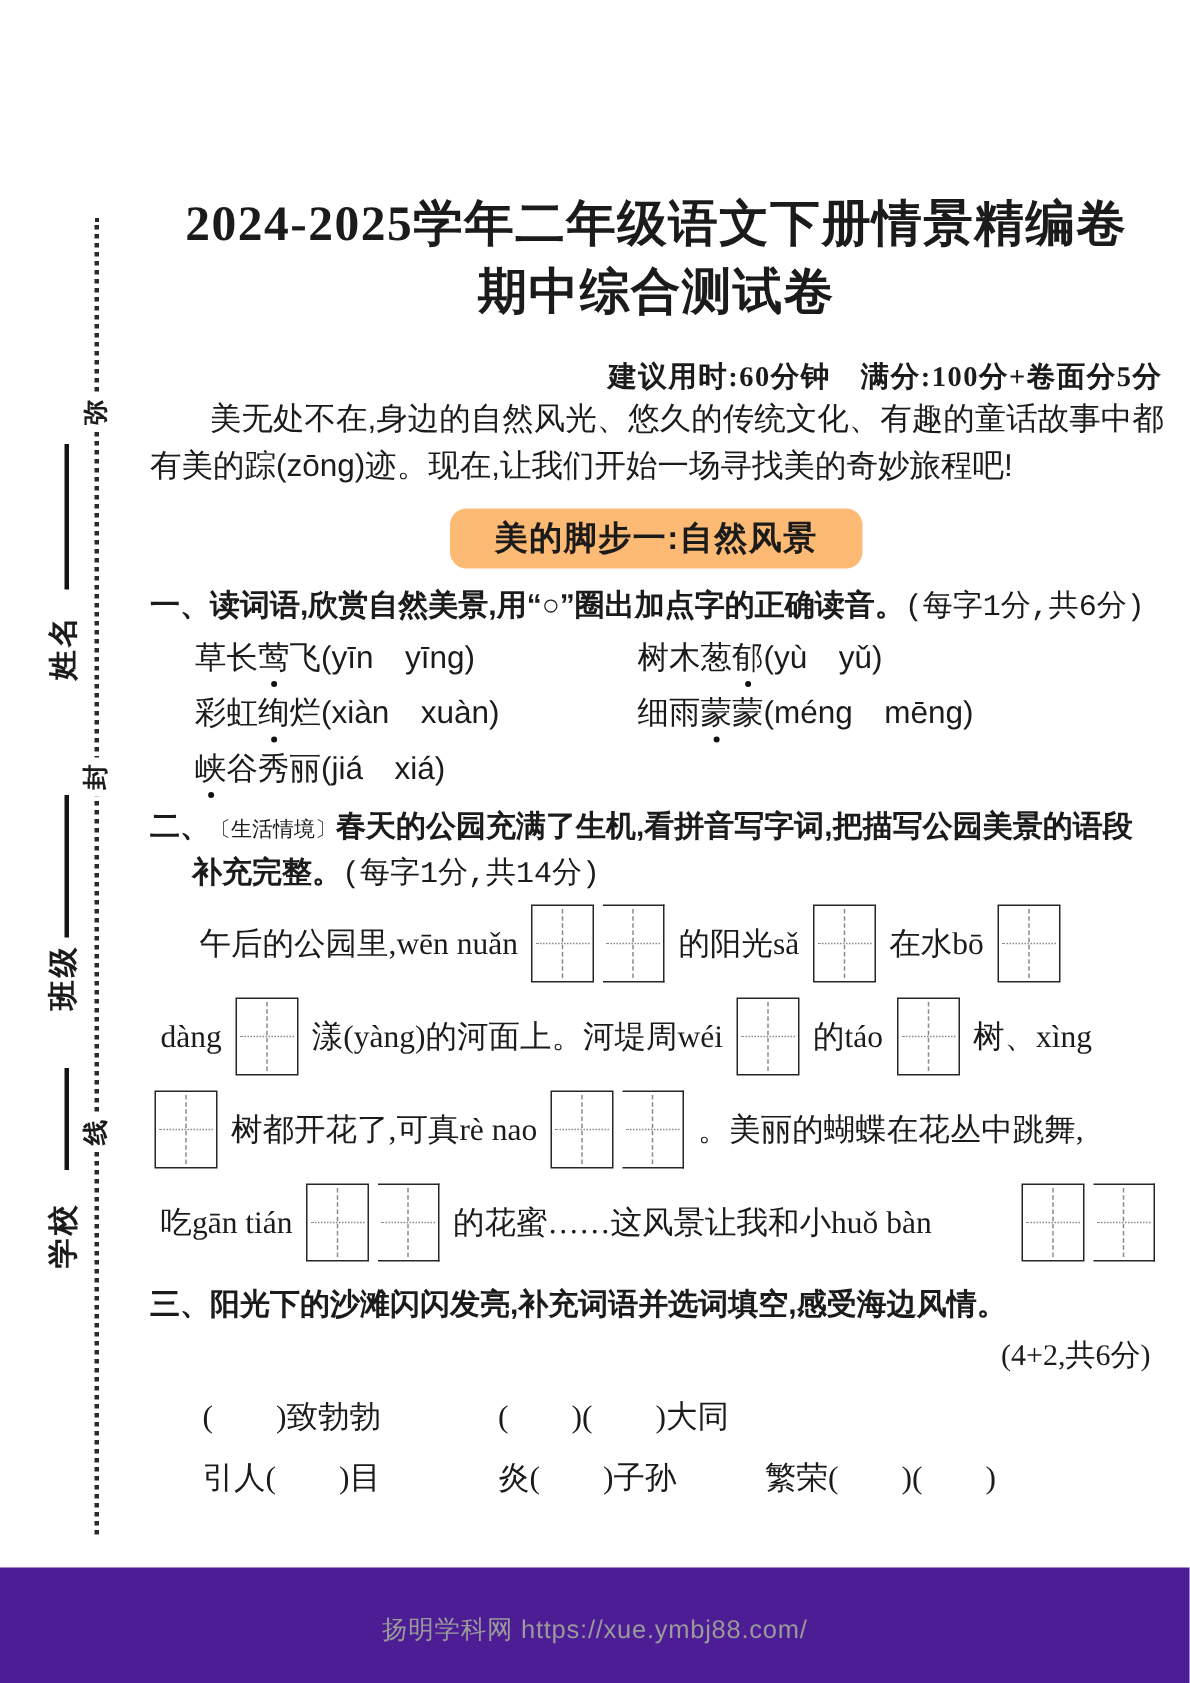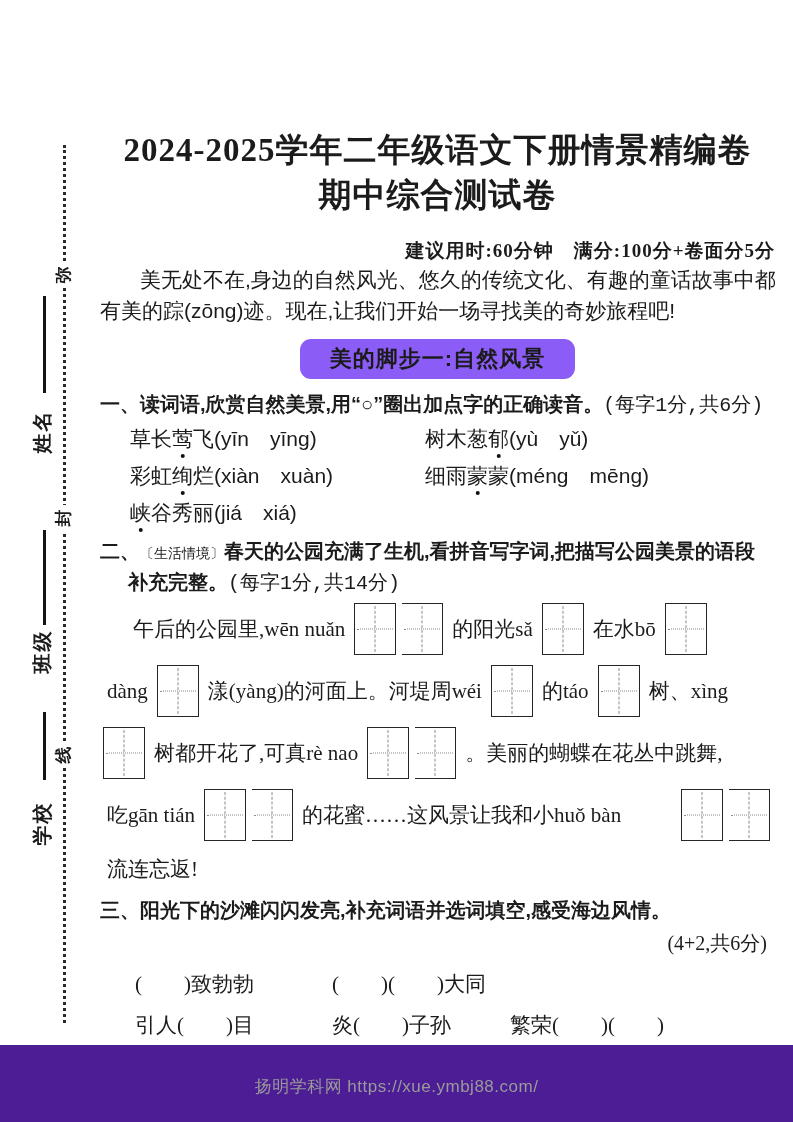--- a/index.html
+++ b/index.html
@@ -31,21 +31,21 @@
   .title.first{margin-top:128px;}
   .info-line{
     text-align:right;font-weight:700;font-size:19px;margin-top:20px;
     font-family:"Liberation Serif",serif;letter-spacing:1px;
   }
   .intro{margin-top:0;font-size:21px;line-height:31px;}
   .intro div{white-space:nowrap;}
   .intro .l1{padding-left:40px;}
   .banner-wrap{text-align:center;margin-top:13px;}
   .banner{
-    display:inline-block;background:#8b5cf6;border-radius:11px;
+    display:inline-block;background:#fdba74;border-radius:11px;
     padding:5px 30px;font-weight:700;font-size:22px;letter-spacing:1px;
   }
   .q-header{font-weight:700;font-size:20px;line-height:28px;white-space:nowrap;}
   .q-header .tag{font-weight:400;font-family:"Liberation Serif",serif;font-size:14px;}
   .q-header .score{font-weight:400;font-family:Liberation Mono, monospace;margin-top:47px;}
   
   .q1{margin-top:11px;}
   .q1-grid{
     display:grid;grid-template-columns:295px auto;padding-left:30px;margin-top:7px;
     font-family:Liberation Sans, sans-serif;font-size:21px;row-gap:13px;
@@ -196,23 +196,20 @@
           <span class="cell"></span>
           <span class="cell"></span>
         </span>
       <span>的花蜜……这风景让我和小huǒ  bàn</span>
       <span class="tzg" style="margin-left:auto;margin-right:2px;">
           <span class="cell"></span>
           <span class="cell"></span>
         </span>
     </div>
 
-    <div class="pline p5" style="padding-left:4px;">
-      <span>流连忘返!</span>
-    </div>
   </div>
 
   <div class="q3">
     <div class="q-header"><span>三、</span><span>阳光下的沙滩闪闪发亮,补充词语并选词填空,感受海边风情。</span></div>
     <div class="q3-score">(4+2,共6分)</div>
     <div class="q3-row">
       <span>(　　)致勃勃</span>
       <span>(　　)(　　)大同</span>
     </div>
     <div class="q3-row">

